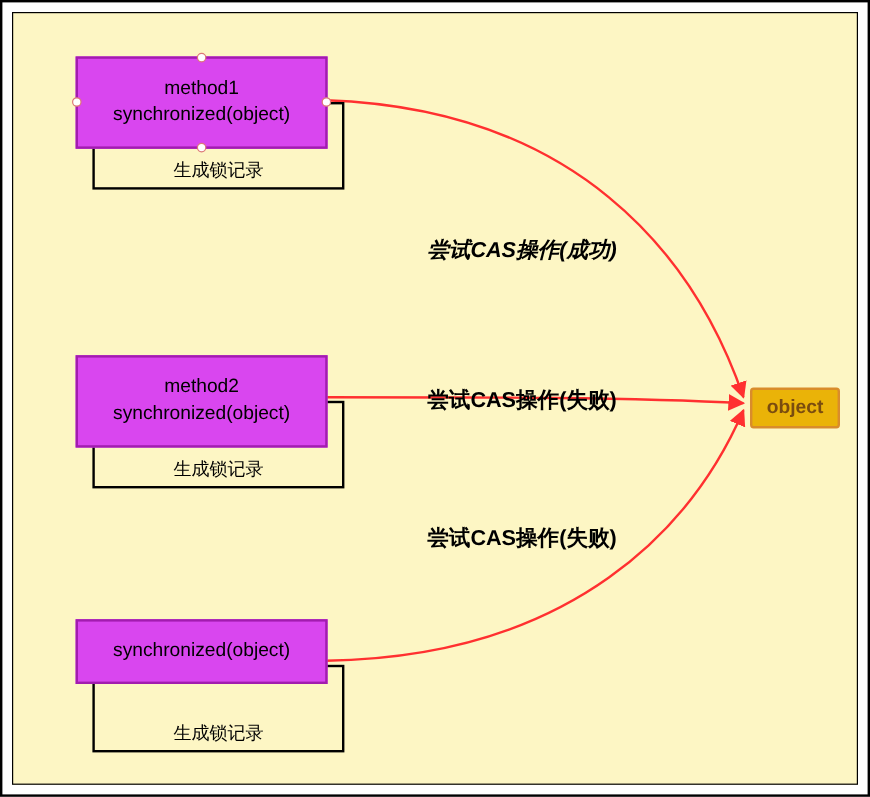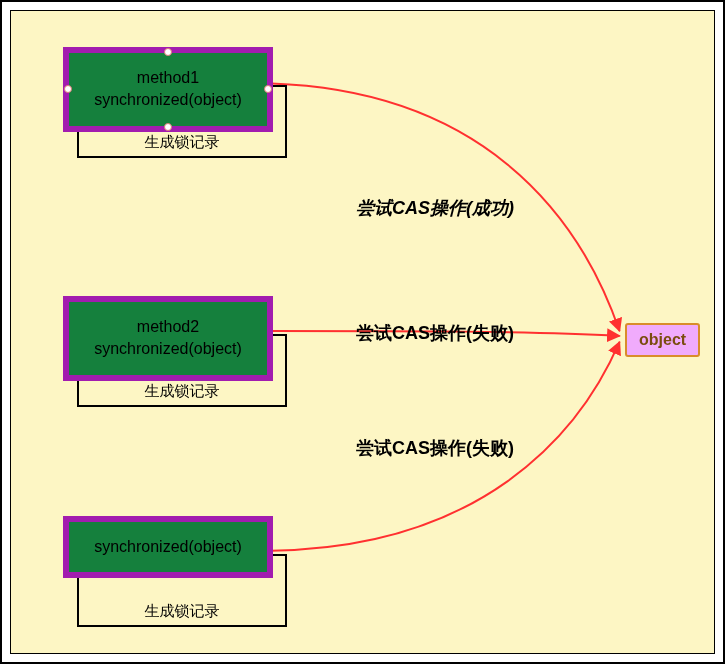--- a/index.html
+++ b/index.html
@@ -24,22 +24,22 @@
     bottom: 8px;
     background: #fdf6c4;
     border: 1px solid #000;
   }
   .block {
     position: absolute;
     width: 210px;
   }
   .method-box {
     position: relative;
-    background: #15803d;
-    border: 6px solid #a21caf;
+    background: #d946ef;
+    border: 2px solid #a21caf;
     color: #000;
     text-align: center;
     font-size: 16px;
     line-height: 1.4;
     padding: 14px 6px;
     z-index: 2;
   }
   .method-box .handle {
     position: absolute;
     width: 8px; height: 8px;
@@ -62,21 +62,21 @@
     font-size: 15px;
     z-index: 1;
     padding-bottom: 4px;
   }
   .record-box span {
     display: block;
     margin-top: 46px;
   }
   .object-box {
     position: absolute;
-    background: #f0abfc;
+    background: #eab308;
     border: 2px solid #d98c2b;
     color: #7a4c0f;
     font-weight: bold;
     font-size: 16px;
     padding: 6px 12px;
     border-radius: 3px;
   }
   .edge-label {
     position: absolute;
     font-size: 18px;

